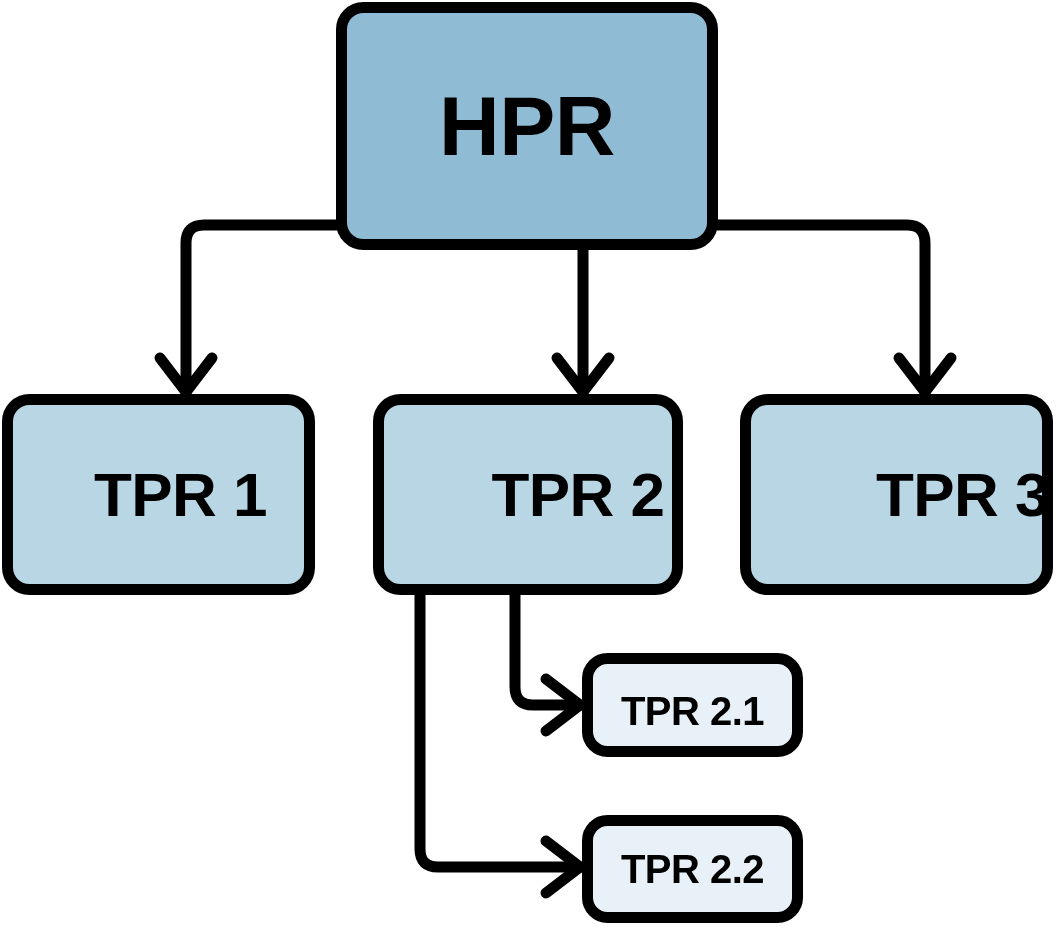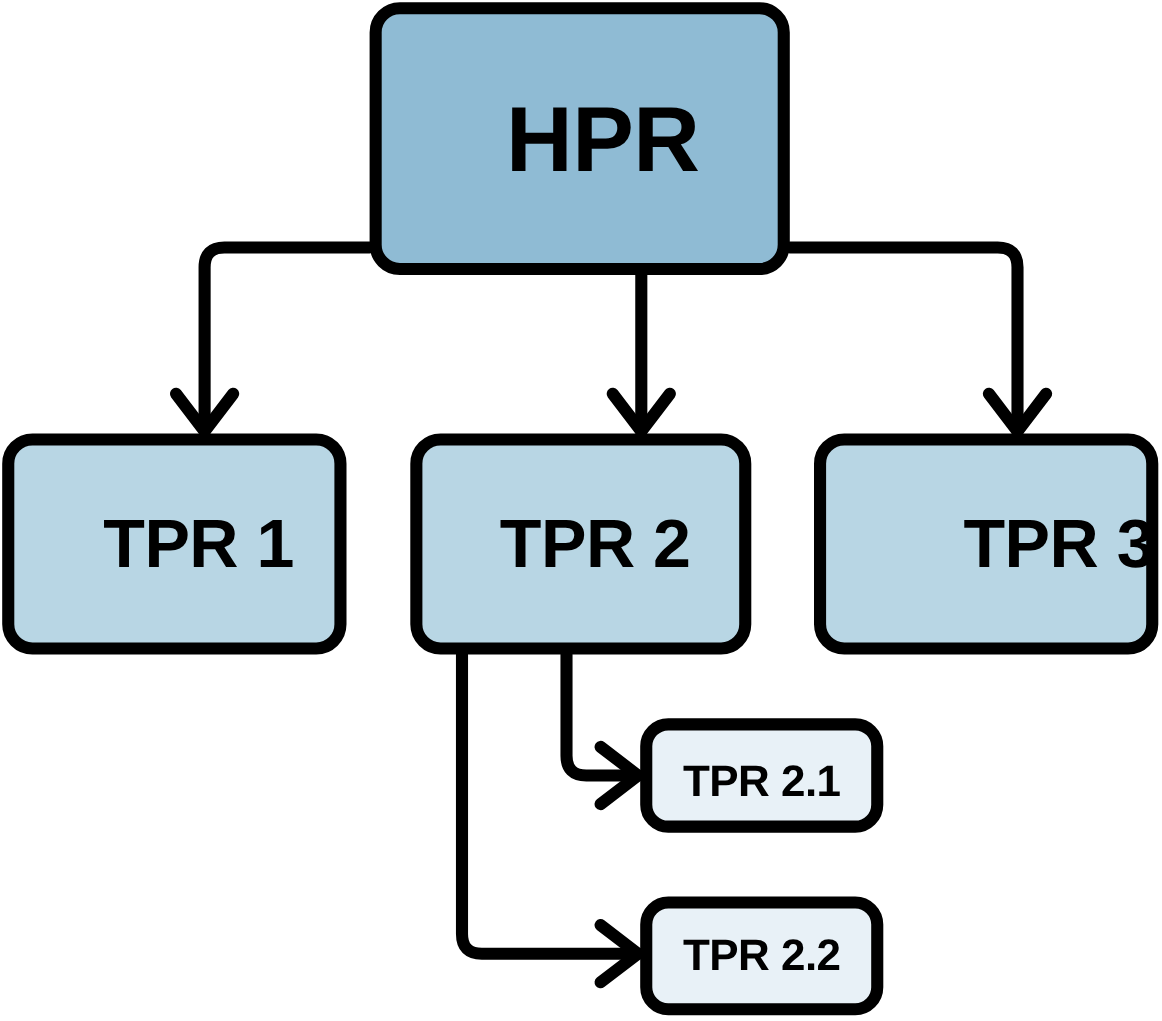--- a/index.html
+++ b/index.html
@@ -31,21 +31,21 @@
     align-items: center;
     justify-content: center;
     text-align: center;
     color: #000000;
     font-family: "Liberation Sans", sans-serif;
     font-weight: bold;
     letter-spacing: -0.5px;
     pointer-events: none;
     white-space: nowrap;
   }
-  .label-root  { font-size: 84px; margin-left: 21px; }
+  .label-root  { font-size: 84px; }
   .label-tier2 { font-size: 62px; padding-left: 22px; }
   .label-tier3 { font-size: 40px; }
 </style>
 </head>
 <body>
 
 <div id="diagram-canvas">
 
   <svg id="diagram-svg" viewBox="0 0 1056 928" xmlns="http://www.w3.org/2000/svg">
 
@@ -90,21 +90,21 @@
       <rect x="587.5" y="658.5" width="210" height="93" rx="20" ry="20" fill="#E8F1F7"></rect>
 
       <rect x="587.5" y="820.5" width="210" height="97" rx="20" ry="20" fill="#E8F1F7"></rect>
     </g>
   </svg>
 
   <div class="node-label label-root" style="left:336px; top:2px; width:382px; height:248px;">HPR</div>
 
   <div class="node-label label-tier2" style="left:2px; top:394px; width:313px; height:201px;">TPR 1</div>
 
-  <div class="node-label label-tier2" style="left:351px; top:394px; width:336px; height:201px;">TPR 2</div>
+  <div class="node-label label-tier2" style="left:388px; top:394px; width:336px; height:201px;">TPR 2</div>
 
   <div class="node-label label-tier2" style="left:740px; top:394px; width:313px; height:201px;margin-left:44px;">TPR 3</div>
 
   <div class="node-label label-tier3" style="left:582px; top:653px; width:221px; height:116px;">TPR 2.1</div>
 
   <div class="node-label label-tier3" style="left:582px; top:815px; width:221px; height:108px;">TPR 2.2</div>
 
 </div>
 
 </body></html>

